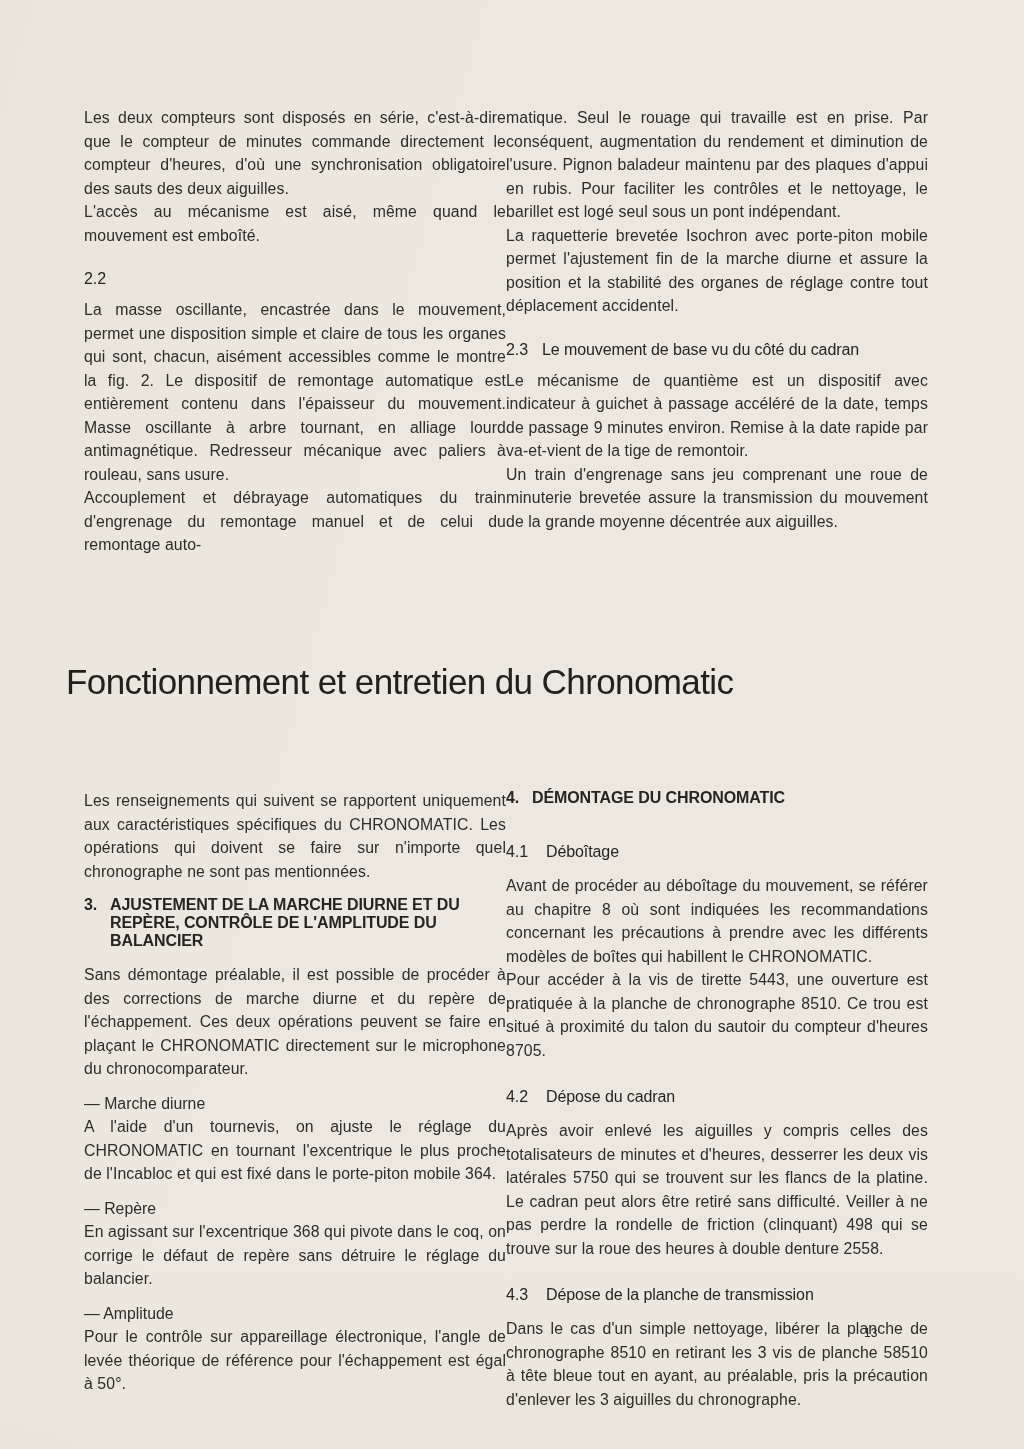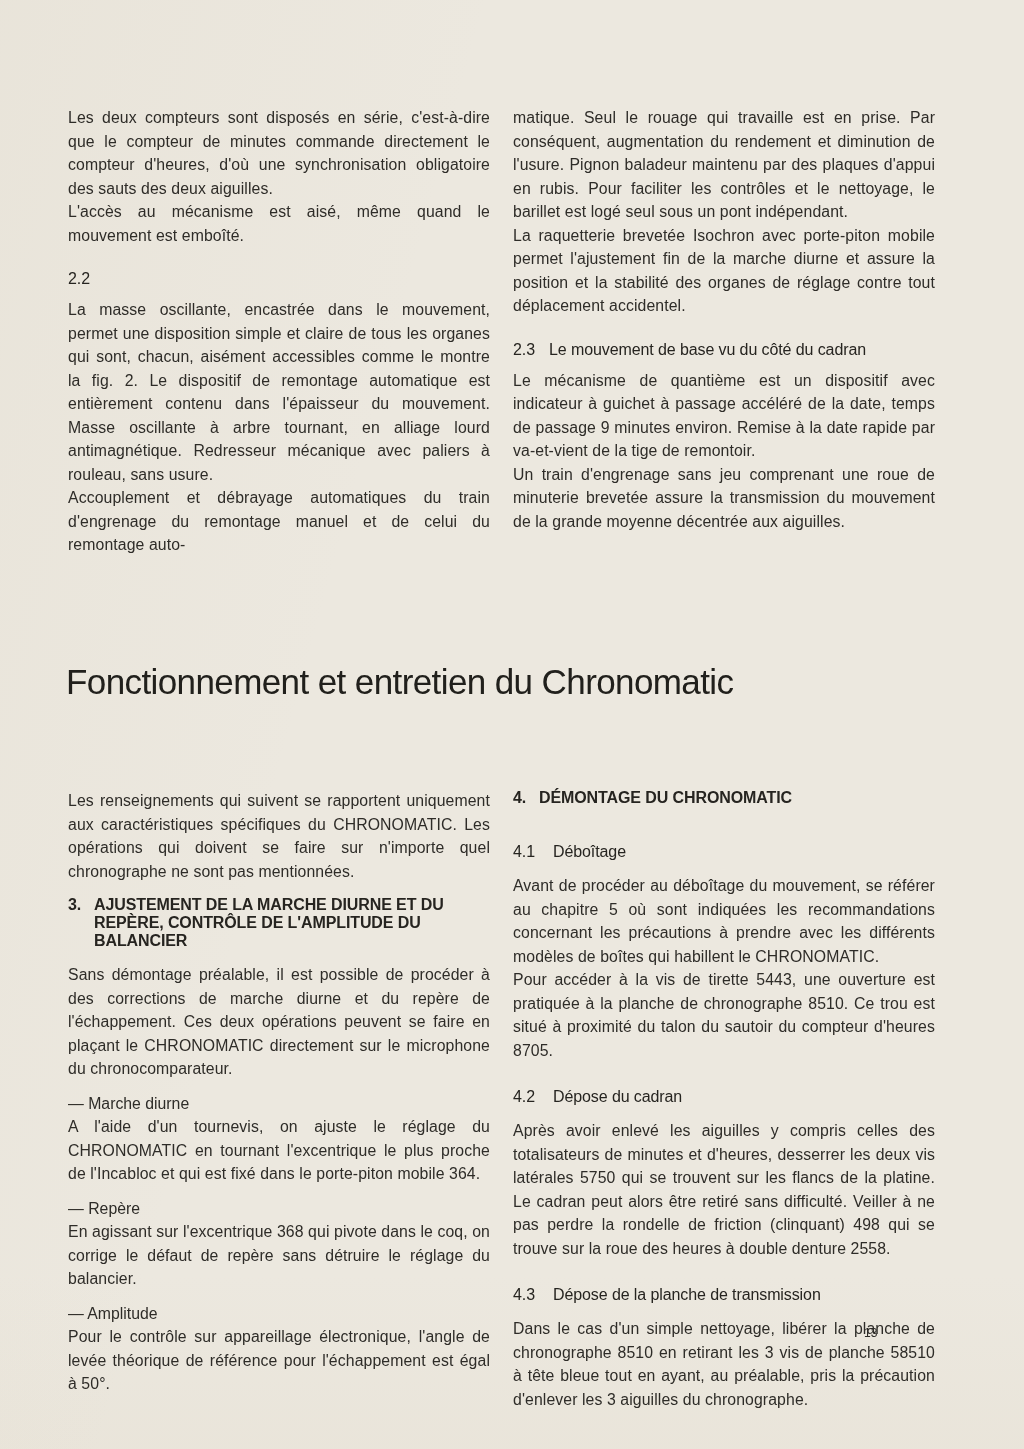--- a/index.html
+++ b/index.html
@@ -12,24 +12,23 @@
     background:
       linear-gradient(105deg, rgba(205,195,172,0.10) 0%, rgba(255,255,255,0.0) 35%),
       linear-gradient(0deg, rgba(214,204,182,0.12) 0%, rgba(255,255,255,0.0) 12%),
       #ece8df;
     font-family: "Liberation Sans", "DejaVu Sans", sans-serif;
     color: #2e2c28;
     overflow: hidden;
   }
   .cols {
     position: absolute;
-    left: 68px;
+    left: 84px;
     width: 868px;
     display: flex;
-    gap: 23px;
   }
   .cols-top { top: 106px; }
   .cols-bottom { top: 789px; }
   .col { flex: 0 0 422px; width: 422px; }
   p.body {
     margin: 0;
     font-size: 15.8px;
     line-height: 23.5px;
     text-align: justify;
     letter-spacing: 0.1px;
@@ -139,21 +138,21 @@
       <h4 class="h-major">
         <span class="num">4.</span>
         <span>DÉMONTAGE DU CHRONOMATIC</span>
       </h4>
 
       <div class="sec">
         <h4 class="h-sub sec-heading first">
           <span class="num">4.1</span>
           <span>Déboîtage</span>
         </h4>
-        <p class="body">Avant de procéder au déboîtage du mouvement, se référer au chapitre 5 où sont indiquées les recommandations concernant les précautions à prendre avec les différents modèles de boîtes qui habillent le CHRONOMATIC.</p>
+        <p class="body">Avant de procéder au déboîtage du mouvement, se référer au chapitre 8 où sont indiquées les recommandations concernant les précautions à prendre avec les différents modèles de boîtes qui habillent le CHRONOMATIC.</p>
         <p class="body">Pour accéder à la vis de tirette 5443, une ouverture est pratiquée à la planche de chronographe 8510. Ce trou est situé à proximité du talon du sautoir du compteur d'heures 8705.</p>
       </div>
 
       <div class="sec">
         <h4 class="h-sub sec-heading">
           <span class="num">4.2</span>
           <span>Dépose du cadran</span>
         </h4>
         <p class="body">Après avoir enlevé les aiguilles y compris celles des totalisateurs de minutes et d'heures, desserrer les deux vis latérales 5750 qui se trouvent sur les flancs de la platine. Le cadran peut alors être retiré sans difficulté. Veiller à ne pas perdre la rondelle de friction (clinquant) 498 qui se trouve sur la roue des heures à double denture 2558.</p>
       </div>

